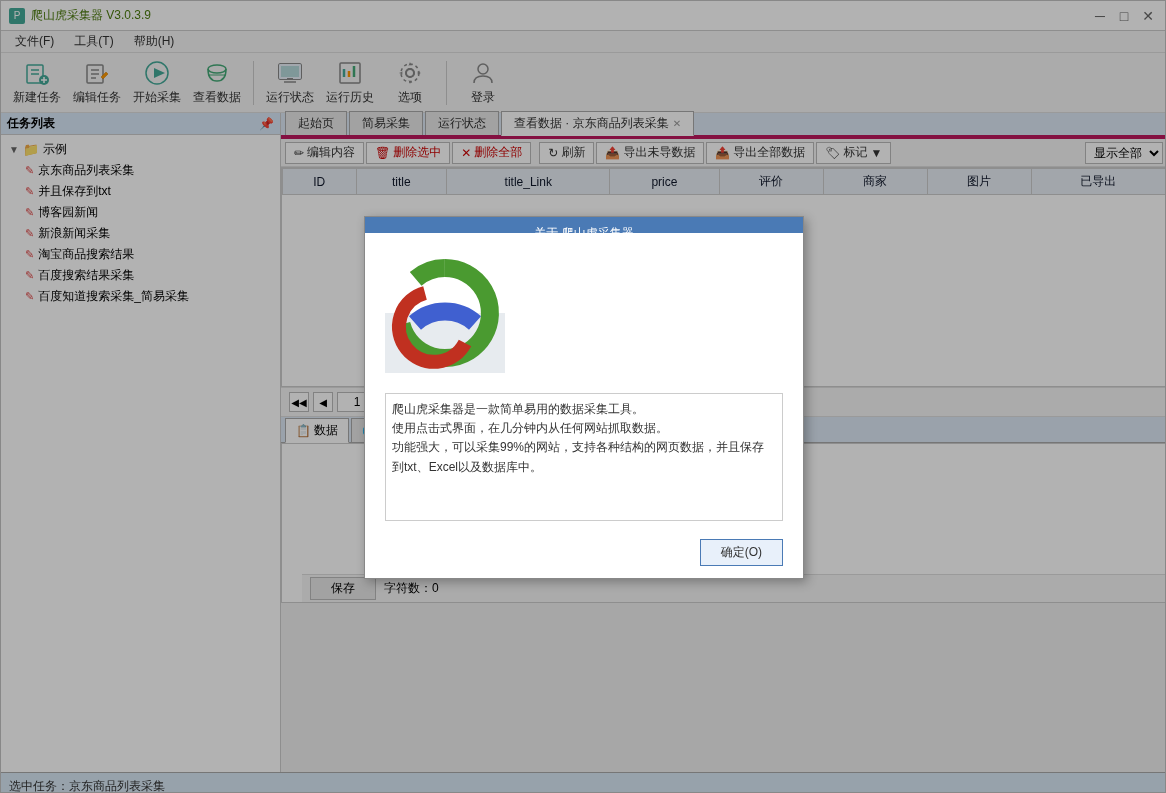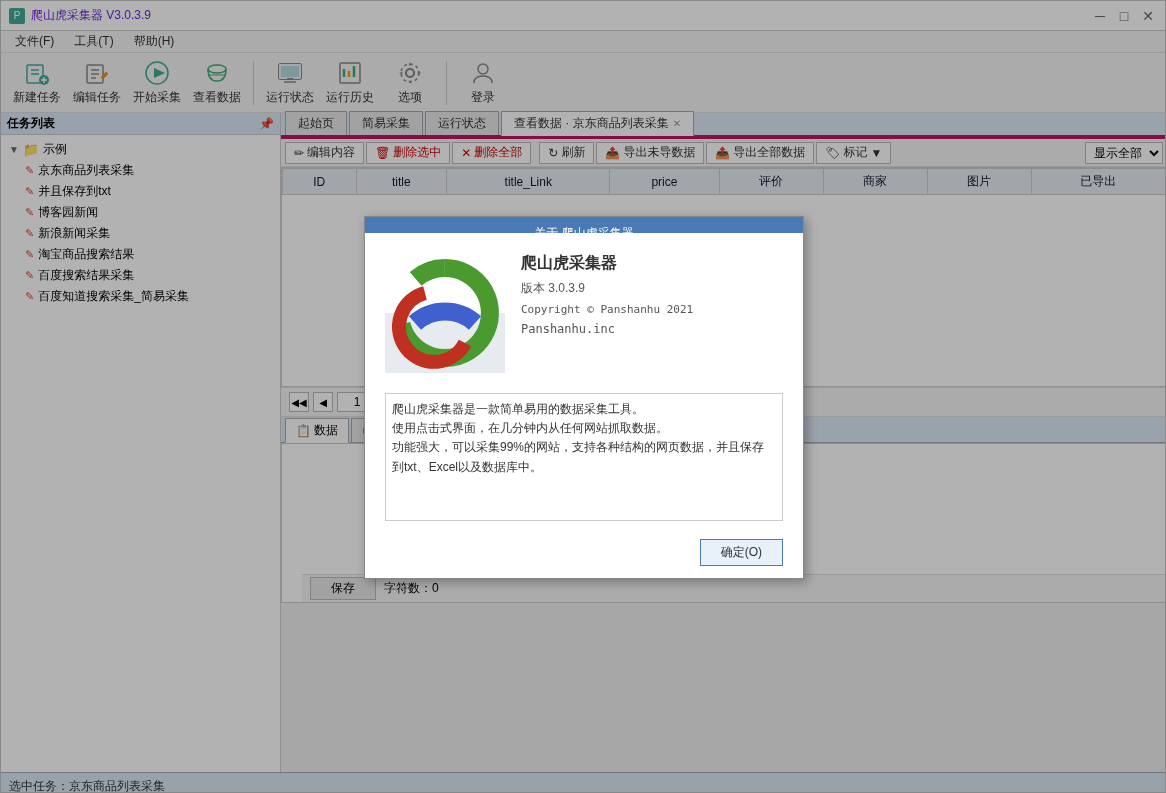--- a/index.html
+++ b/index.html
@@ -6,21 +6,21 @@
     body { width: 1166px; height: 793px; background: #f0f0f0; overflow: hidden; border: 1px solid #888; }
 
     
     .title-bar {
       height: 30px; background: #fff; display: flex; align-items: center;
       justify-content: space-between; padding: 0 8px;
       border-bottom: 1px solid #ccc;
     }
     .title-bar-left { display: flex; align-items: center; gap: 6px; }
     .title-bar-icon { width: 16px; height: 16px; background: #4a9; border-radius: 2px; display: flex; align-items: center; justify-content: center; color: white; font-size: 10px; }
-    .title-bar-title { font-size: 12px; color: #6d28d9; }
+    .title-bar-title { font-size: 12px; color: #4d7c0f; }
     .title-bar-controls { display: flex; gap: 2px; }
     .title-bar-btn { width: 22px; height: 22px; border: none; background: transparent; cursor: pointer; font-size: 14px; color: #666; display: flex; align-items: center; justify-content: center; }
 
     
     .menu-bar {
       height: 22px; background: #f5f5f5; display: flex; align-items: center;
       padding: 0 4px; border-bottom: 1px solid #ddd;
     }
     .menu-item { padding: 2px 10px; cursor: pointer; font-size: 12px; color: #333; }
 
@@ -480,26 +480,20 @@
             <rect x="0" y="60" width="120" height="60" fill="#d0d8e0" opacity="0.5"></rect>
 
             <path d="M60,15 A45,45 0 1,1 59.9,15" fill="none" stroke="#4a9a30" stroke-width="18" stroke-dasharray="200,50"></path>
 
             <path d="M30,70 A45,45 0 0,1 90,70" fill="none" stroke="#4060d0" stroke-width="18"></path>
 
             <path d="M40,40 A35,35 0 1,0 80,90" fill="none" stroke="#c03020" stroke-width="14"></path>
           </svg>
         </div>
 
-        <div class="modal-info">
-          <div class="modal-app-name">爬山虎采集器</div>
-          <div class="modal-version">版本  3.0.3.9</div>
-          <div class="modal-copyright">Copyright © Panshanhu 2021</div>
-          <div class="modal-website">Panshanhu.inc</div>
-        </div>
       </div>
 
       <div class="modal-description">
         <span>爬山虎采集器是一款简单易用的数据采集工具。<br>使用点击式界面，在几分钟内从任何网站抓取数据。<br>功能强大，可以采集99%的网站，支持各种结构的网页数据，并且保存到txt、Excel以及数据库中。</span>
       </div>
 
       <div class="modal-footer">
         <button class="modal-ok-btn">确定(O)</button>
       </div>
     </div>

